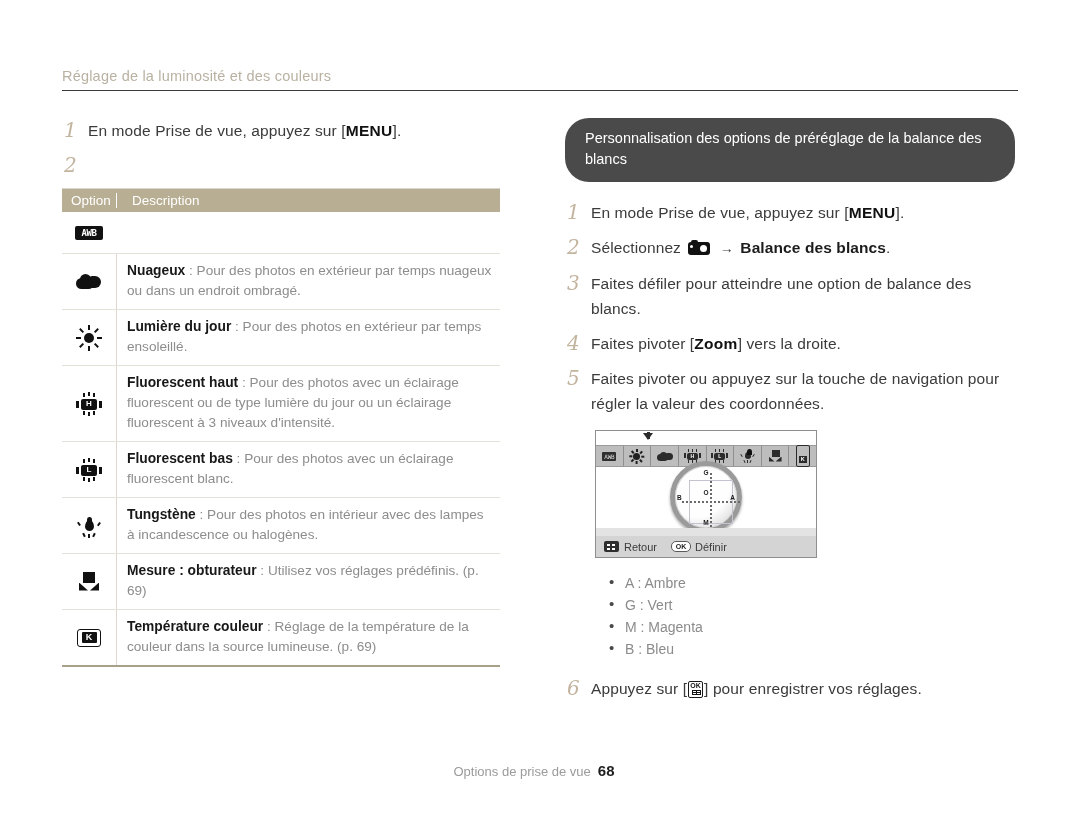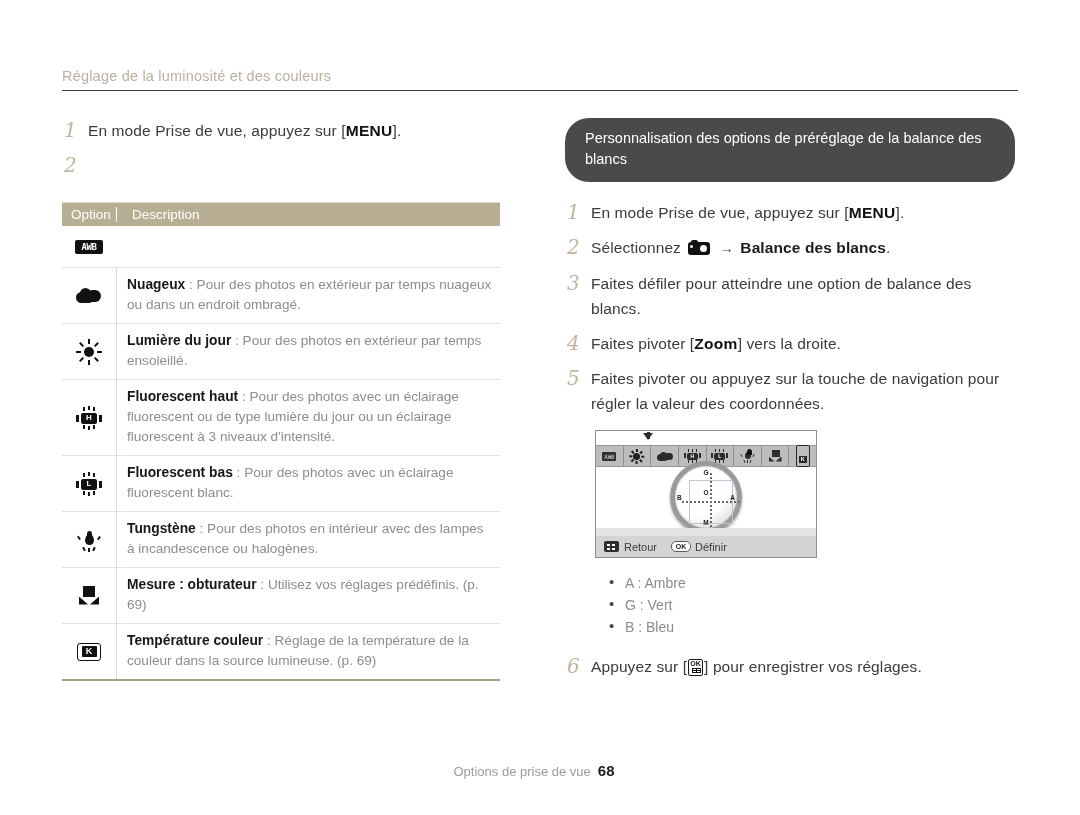--- a/index.html
+++ b/index.html
@@ -77,21 +77,21 @@
   .ico-okkey .g {
     position: absolute; bottom: 2px; left: 3px; width: 9px; height: 5px;
     background:
       linear-gradient(#111,#111) center/100% 1.2px no-repeat,
       linear-gradient(#111,#111) center/1.2px 100% no-repeat;
     border: 1.2px solid #111;
   }
 
   
   .opt-table {
-    margin-top: 24px; width: 438px;
+    margin-top: 10px; width: 438px;
     border-top: 1px solid #d9d5cb;
   }
   .opt-head {
     display: flex; background: #b8ae93; color: #ffffff;
     font-size: 13.5px; height: 23px; align-items: center;
   }
   .opt-head .c1 { width: 54px; padding-left: 9px; }
   .opt-head .c2 { flex: 1; padding-left: 15px; border-left: 1px solid #fff; }
   .opt-row {
     display: flex; border-bottom: 1px solid #e4e1d8;
@@ -606,20 +606,21 @@
           </div>
         <span>Retour</span>
         <div class="btn-ok">OK</div>
         <span>Définir</span>
       </div>
     </div>
 
     <ul class="bullets">
       <li>A : Ambre</li>
       <li>G : Vert</li>
+      <li>M : Magenta</li>
       <li>B : Bleu</li>
     </ul>
 
     <div class="step" style="margin-top:16px">
       <div class="num">6</div>
       <div class="txt">
         <span>Appuyez sur [</span><span class="ico-okkey"><span class="t">OK</span><span class="g"></span></span><span>] pour enregistrer vos réglages.</span>
       </div>
     </div>
 

